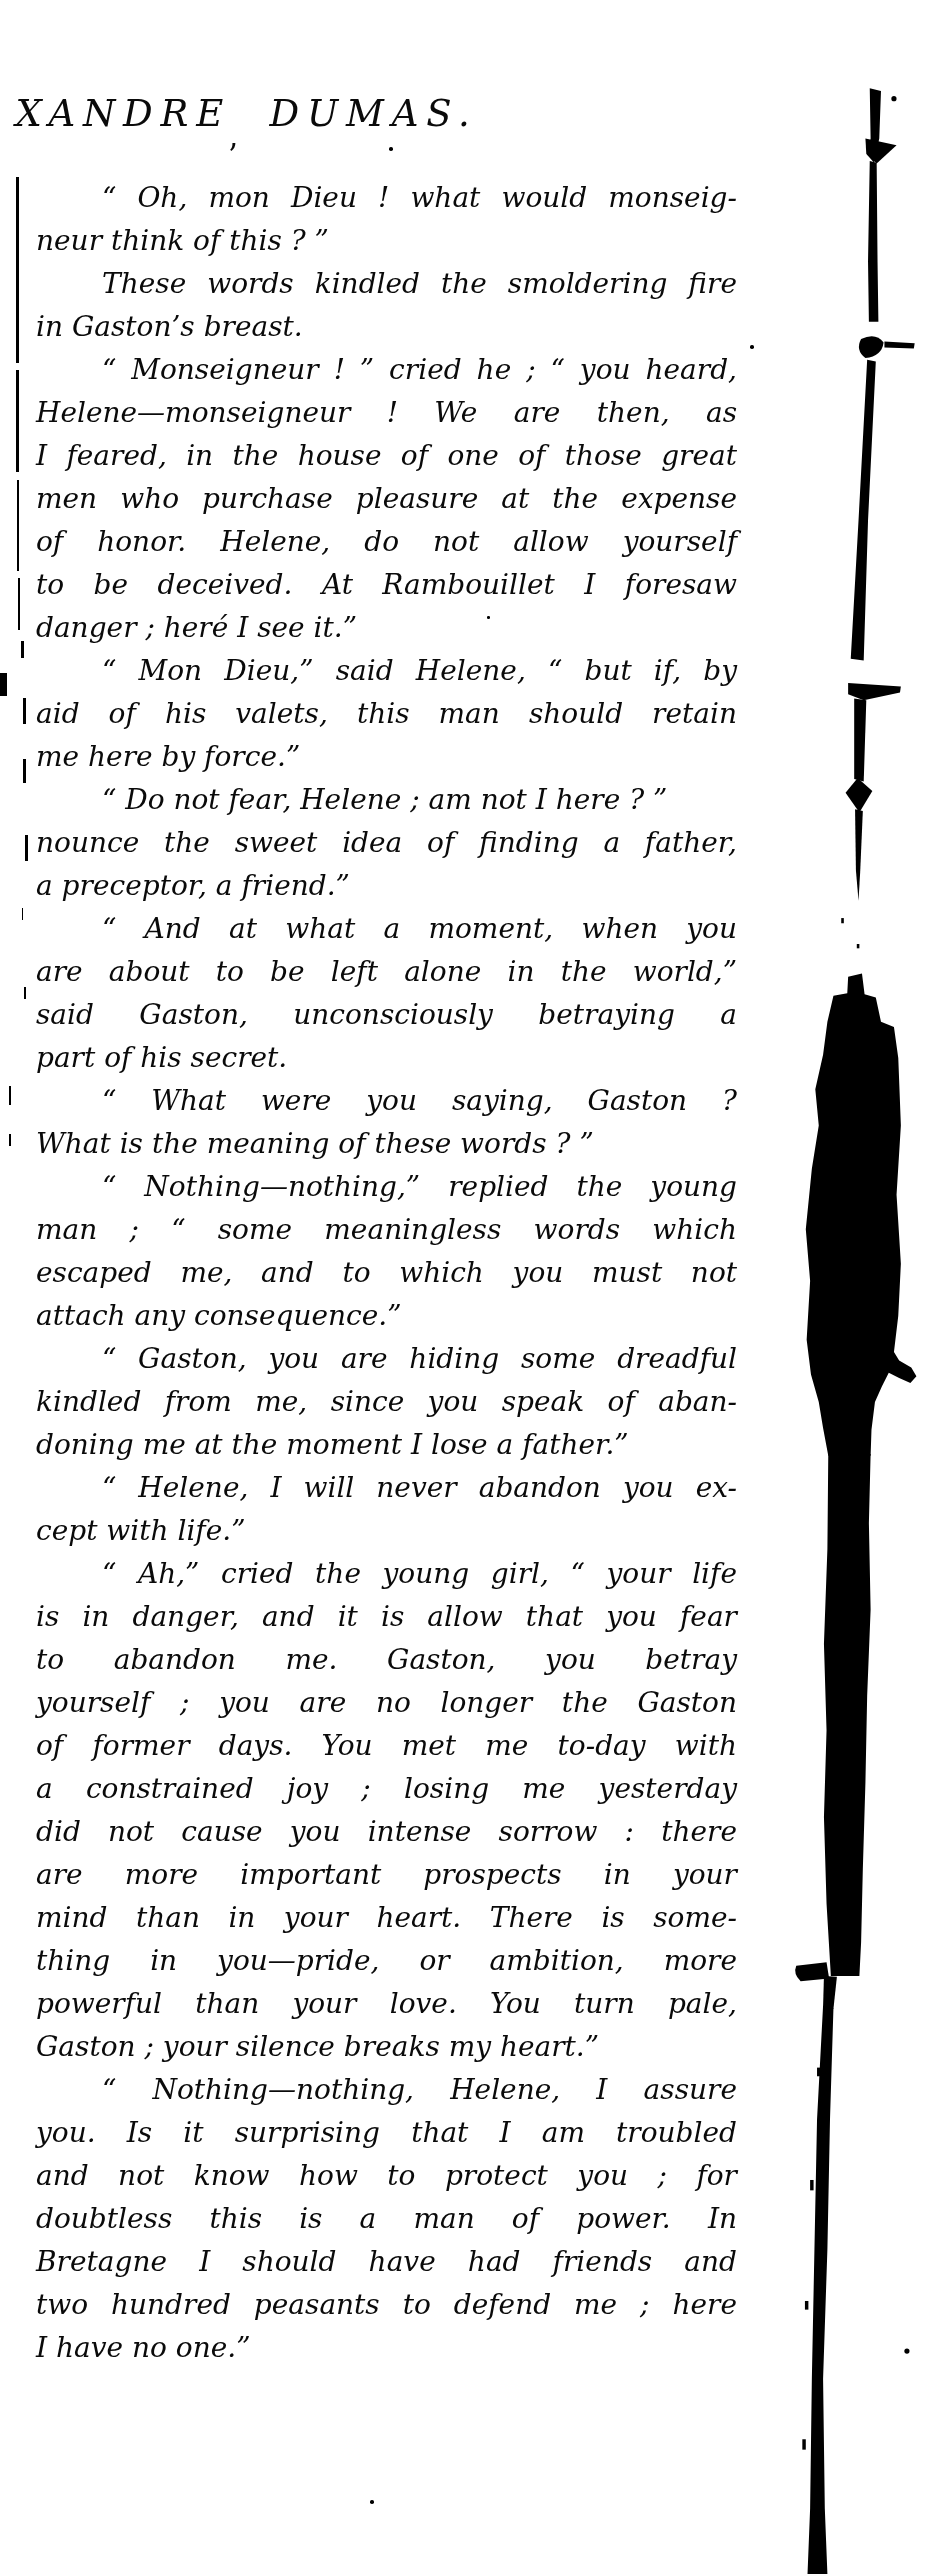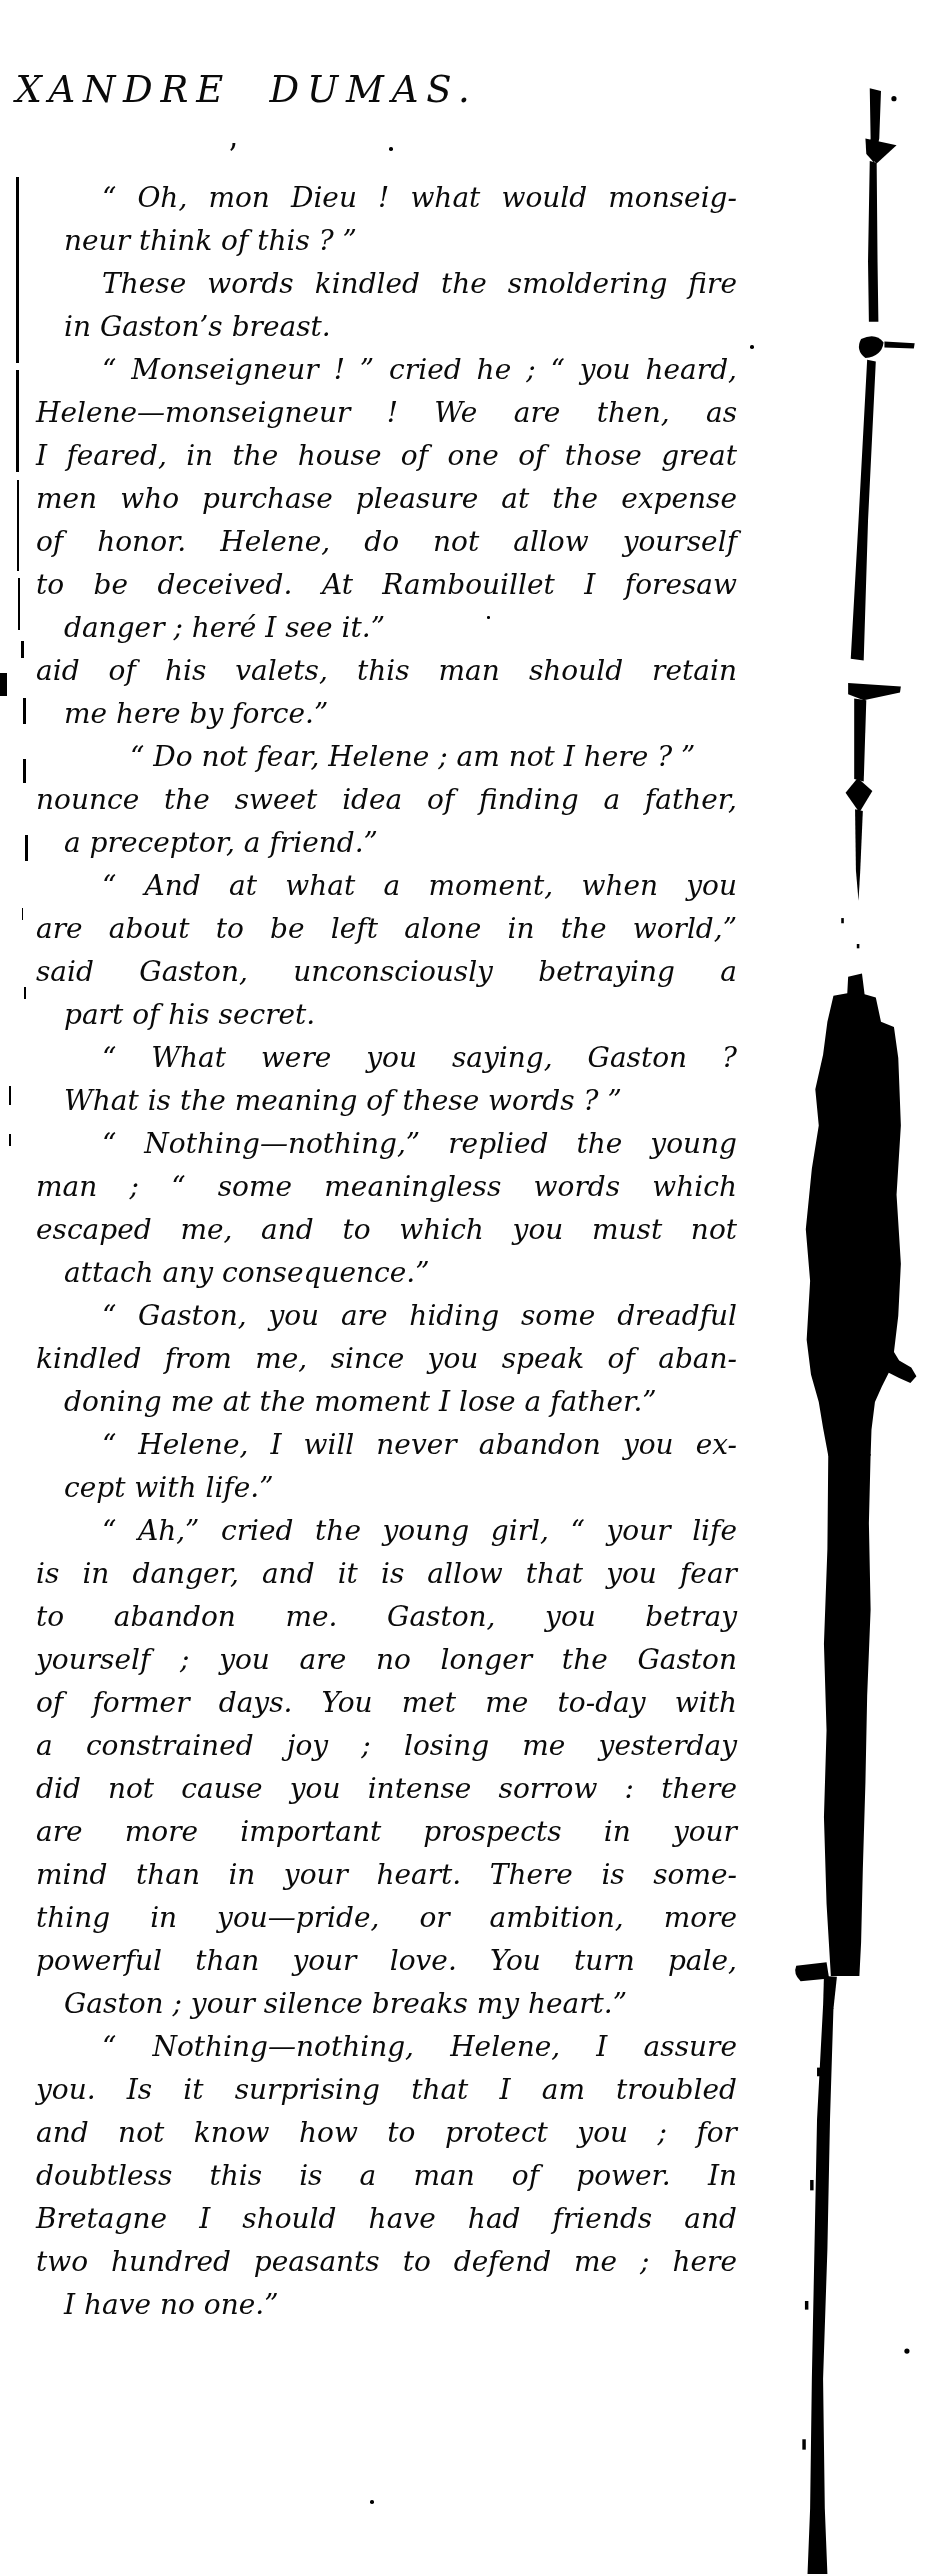--- a/index.html
+++ b/index.html
@@ -8,21 +8,21 @@
     width:951px;
     height:2576px;
     background:#ffffff;
     overflow:hidden;
     font-family:"DejaVu Serif","Liberation Serif",serif;
     color:#0a0a0a;
   }
   .running-header{
     position:absolute;
     left:15.6px;
-    top:68px;
+    top:92px;
     font-style:italic;
     font-size:37px;
     letter-spacing:7.8px;
     word-spacing:19px;
     white-space:nowrap;
   }
   .text-column{
     position:absolute;
     left:36px;
     top:176px;
@@ -31,21 +31,21 @@
     line-height:43px;
     font-style:italic;
   }
   .line{
     height:43px;
     white-space:nowrap;
     text-align:justify;
     text-align-last:justify;
   }
   .line.indent{padding-left:66px;}
-  .line.last{text-align:right;text-align-last:left;white-space:normal;margin-left:28px;}
+  .line.last{text-align:right;text-align-last:left;white-space:normal;}
   
   .mark{position:absolute;background:#000;}
   .speck{position:absolute;background:#000;border-radius:50%;}
   .stray-quote{
     position:absolute;
     left:228px;
     top:137px;
     font-size:31px;
     font-family:"DejaVu Serif",serif;
   }
@@ -65,20 +65,21 @@
       <div class="line last">neur think of this ? ”</div>
       <div class="line indent">These words kindled the smoldering fire</div>
       <div class="line last">in Gaston’s breast.</div>
       <div class="line indent">“ Monseigneur ! ” cried he ;  “ you heard,</div>
       <div class="line">Helene—monseigneur !  We are then, as</div>
       <div class="line">I feared, in the house of one of those great</div>
       <div class="line">men who purchase pleasure at the expense</div>
       <div class="line">of honor.  Helene, do not allow yourself</div>
       <div class="line">to be deceived.  At Rambouillet I foresaw</div>
       <div class="line last">danger ;  heré I see it.”</div>
+      <div class="line indent">“ Mon Dieu,” said Helene, “ but if, by</div>
       <div class="line">aid of his valets, this man should retain</div>
       <div class="line last">me here by force.”</div>
       <div class="line indent last">“ Do not fear, Helene ;  am not I here ? ”</div>
       <div class="line">nounce the sweet idea of finding a father,</div>
       <div class="line last">a preceptor, a friend.”</div>
       <div class="line indent">“ And at what a moment, when you</div>
       <div class="line">are about to be left alone in the world,”</div>
       <div class="line">said Gaston, unconsciously betraying a</div>
       <div class="line last">part of his secret.</div>
       <div class="line indent">“ What were you saying, Gaston ?</div>

